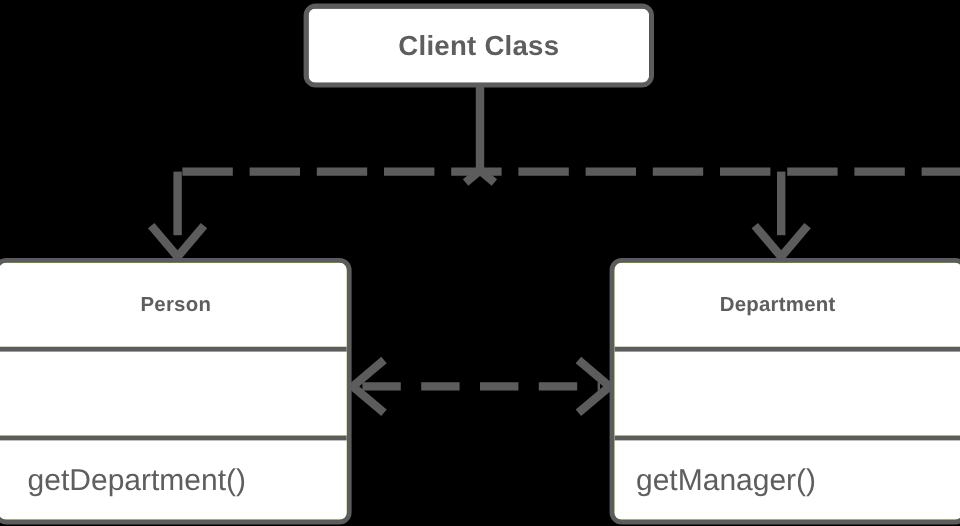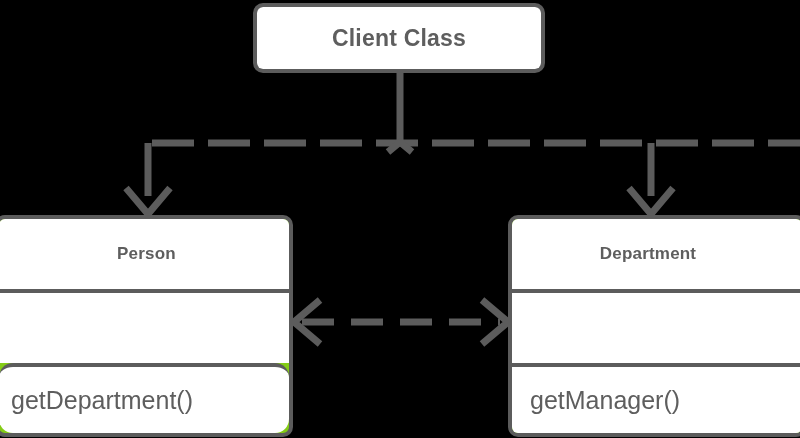--- a/index.html
+++ b/index.html
@@ -91,21 +91,21 @@
   #person-class .attr-cell,
   #department-class .attr-cell {
     height: 74px;
     flex: 0 0 74px;
   }
   #person-class .method-cell,
   #department-class .method-cell {
     flex: 1 1 auto;
   }
   #person-class .name-cell { padding-left: 5px; }
-  #person-class .method-cell { padding-left: 12px; border-radius: 14px; }
+  #person-class .method-cell { padding-left: 24px; }
   #department-class .name-cell { padding-right: 18px; }
   #department-class .method-cell { padding-left: 18px; }
 
   
   #connectors {
     position: absolute;
     left: 0;
     top: 0;
     width: 800px;
     height: 438px;

